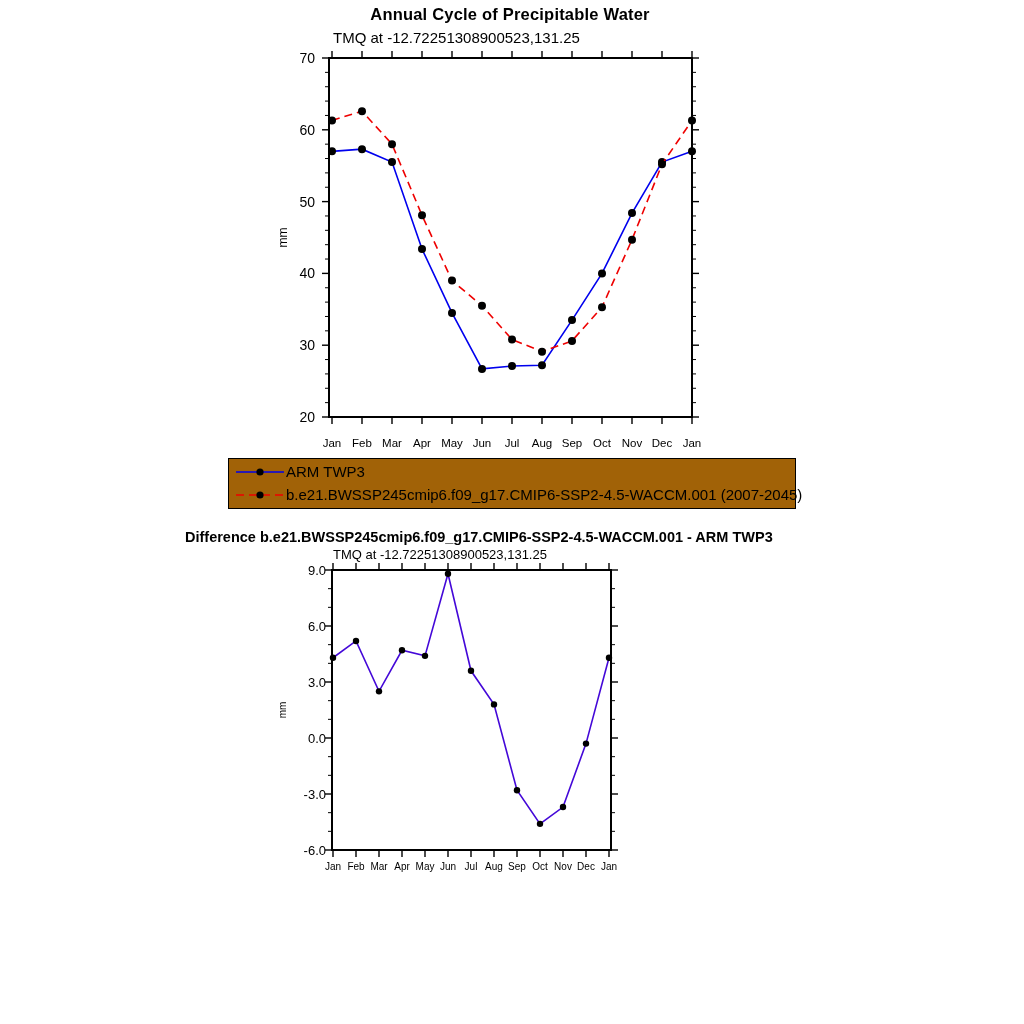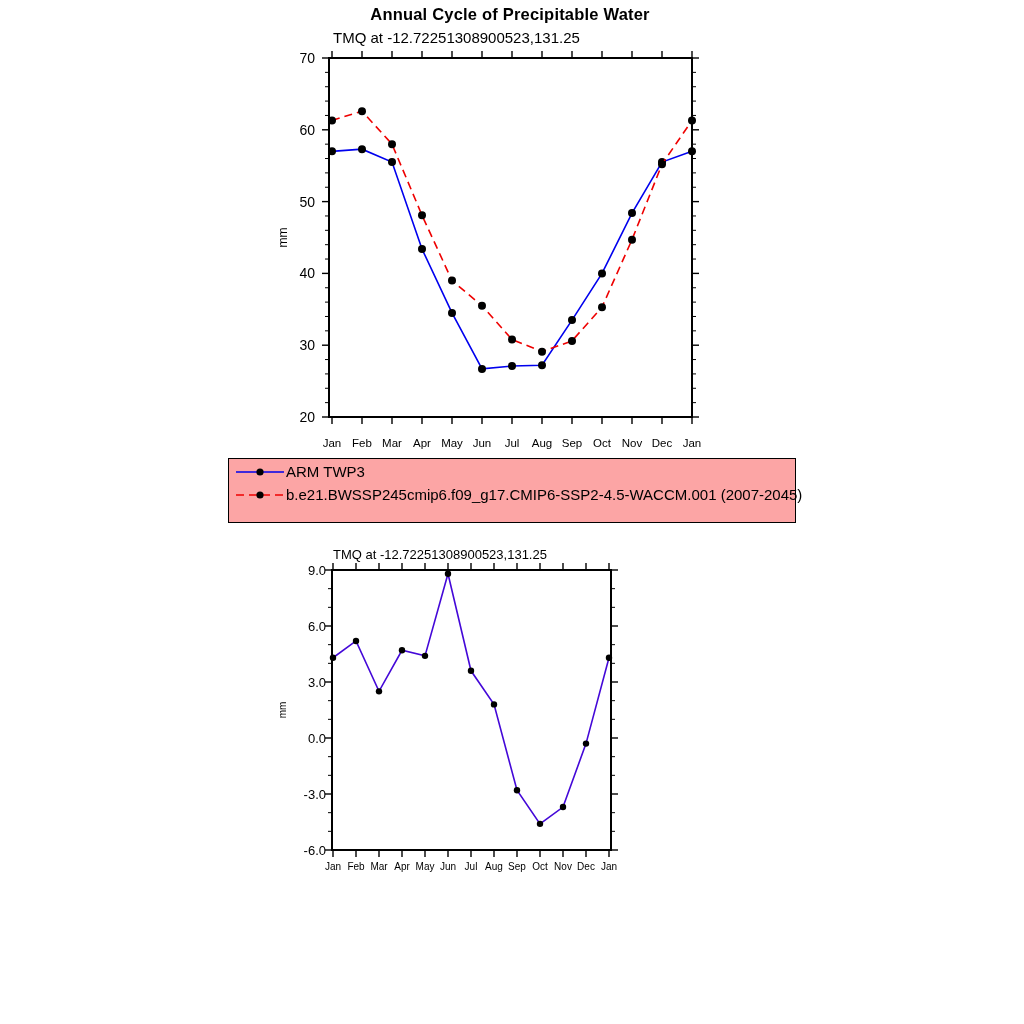--- a/index.html
+++ b/index.html
@@ -25,22 +25,22 @@
     letter-spacing: 0.2px;
   }
   #chart1-subtitle {
     left: 333px; top: 29px;
     font-size: 15px;
   }
   #chart1-svg { left: 240px; top: 50px; }
   #legend-box {
     left: 228px; top: 458px; width: 560px;
     border: 1.5px solid #000000;
-    background: #fca5a5;
-    padding: 1px 0 16px 6px;
+    background: #a16207;
+    padding: 1px 0 2px 6px;
   }
   .legend-row {
     display: flex; align-items: center; height: 23px;
   }
   .legend-sample { flex: 0 0 auto; display: block; }
   .legend-label { font-size: 15px; margin-left: 1px; white-space: nowrap; }
   #chart2-title {
     left: 185px; top: 529px;
     font-size: 14.5px; font-weight: bold;
     white-space: nowrap;
@@ -204,20 +204,21 @@
     </div>
     <div class="legend-row">
       <svg class="legend-sample" width="50" height="12">
         <line x1="1" y1="6" x2="49" y2="6" stroke-width="1.6" stroke-dasharray="8,5" stroke="#ee0000"></line>
         <circle cx="25" cy="6" r="3.6" fill="#000000"></circle>
       </svg>
       <span class="legend-label">b.e21.BWSSP245cmip6.f09_g17.CMIP6-SSP2-4.5-WACCM.001 (2007-2045)</span>
     </div>
   </div>
 
+  <div id="chart2-title" class="abs">Difference b.e21.BWSSP245cmip6.f09_g17.CMIP6-SSP2-4.5-WACCM.001 - ARM TWP3</div>
 
   <div id="chart2-subtitle" class="abs">TMQ at -12.72251308900523,131.25</div>
 
   <svg id="chart2-svg" class="abs" width="430" height="330">
       <rect x="82" y="10" width="279" height="280" fill="none" stroke="#000" stroke-width="2"></rect>
       <line x1="75" y1="290" x2="82" y2="290" stroke="#000" stroke-width="1.4"></line>
       <line x1="361" y1="290" x2="368" y2="290" stroke="#000" stroke-width="1.4"></line>
       <text x="76" y="294.68" text-anchor="end" font-size="13">-6.0</text>
       <line x1="78" y1="271.3333333333333" x2="82" y2="271.3333333333333" stroke="#000" stroke-width="1"></line>
       <line x1="361" y1="271.3333333333333" x2="365" y2="271.3333333333333" stroke="#000" stroke-width="1"></line>

